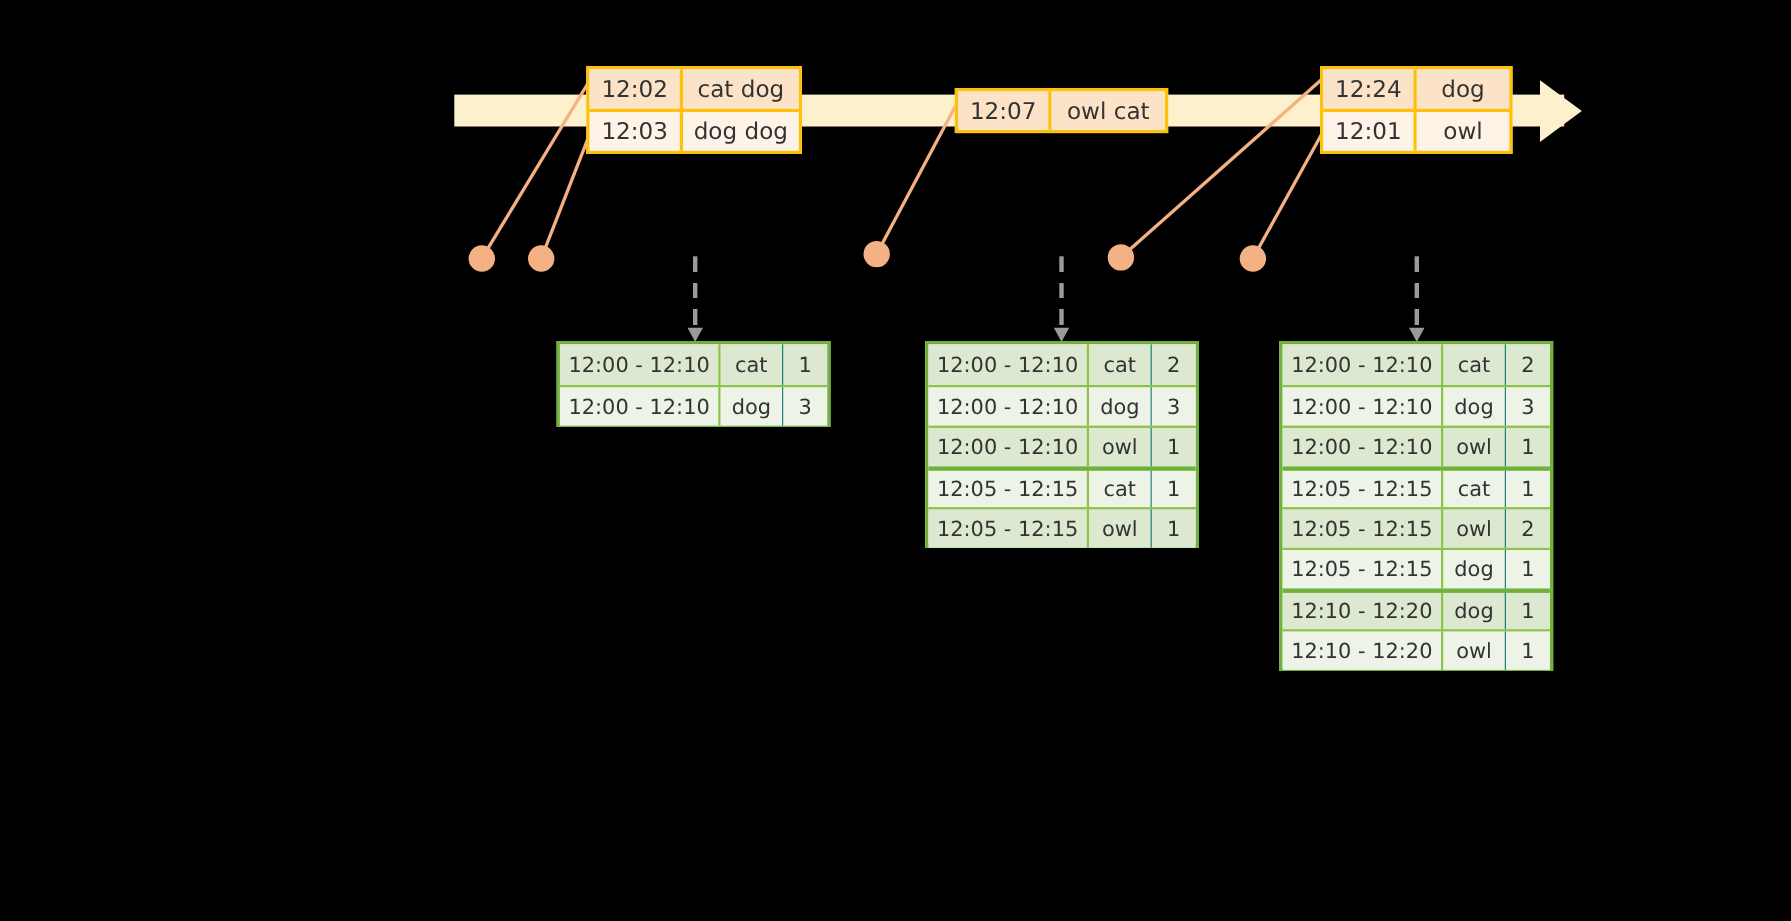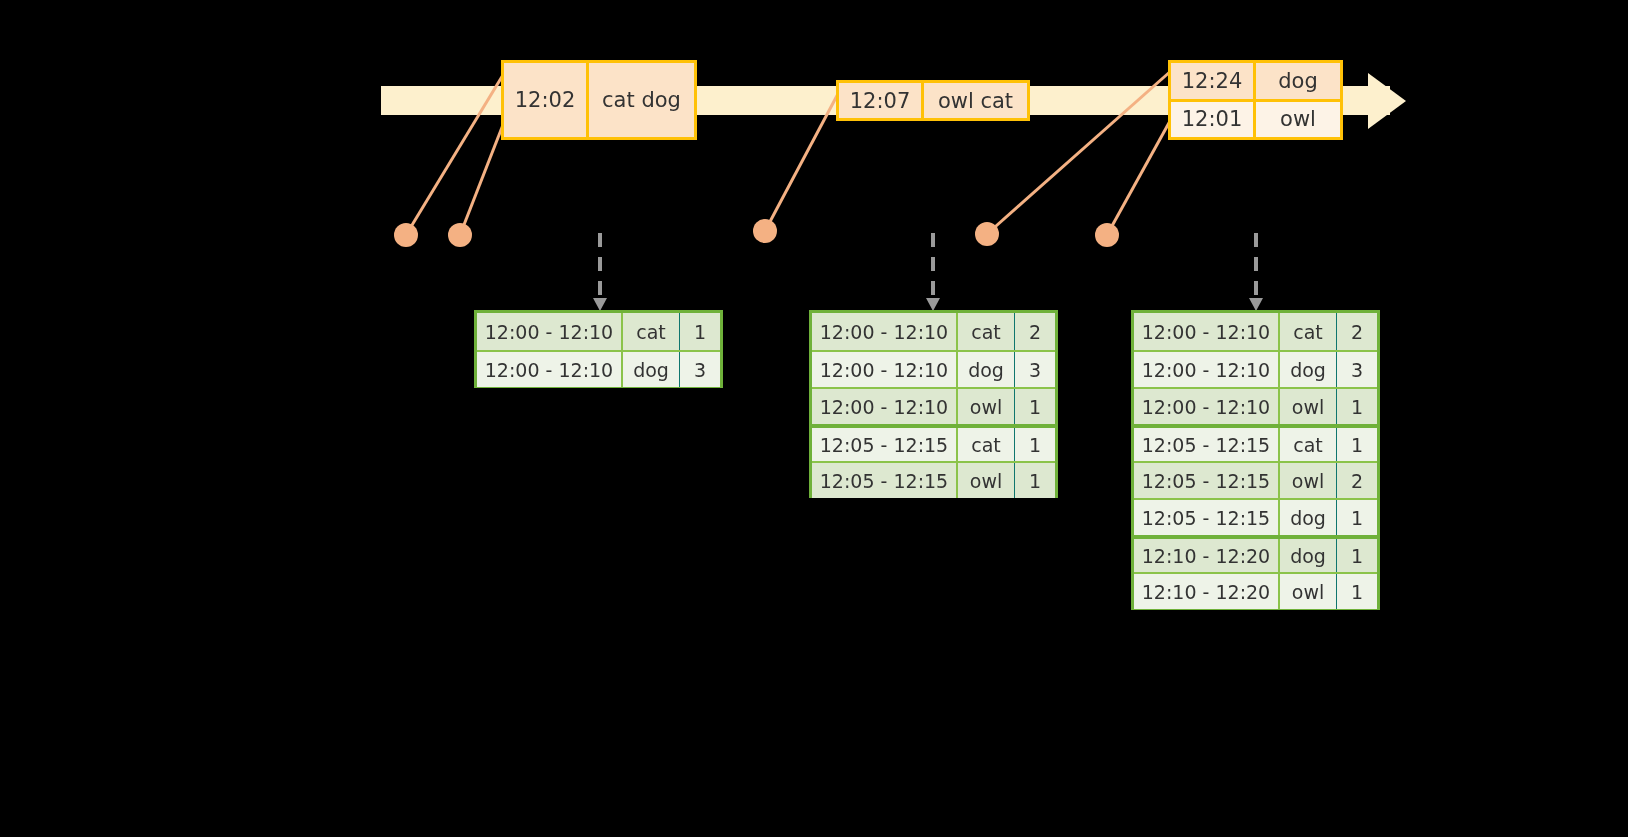--- a/index.html
+++ b/index.html
@@ -1,20 +1,20 @@
 <!DOCTYPE html>
 <html><head>
 <meta charset="utf-8">
 <style>
   html,body{margin:0;padding:0;background:#000;}
   body{
     width:1628px;height:837px;position:relative;overflow:hidden;
     font-family:"DejaVu Sans","Liberation Sans",sans-serif;
   }
-  .stage{position:absolute;inset:0;}
+  .stage{position:absolute;inset:0;margin-left:32px;}
 
   
   .tl-bar{
     position:absolute;left:381px;top:86px;width:1009px;height:29px;
     background:#fdf0cd;
   }
   .tl-head{
     position:absolute;left:1368px;top:73px;width:0;height:0;
     border-top:28px solid transparent;
     border-bottom:28px solid transparent;
@@ -100,20 +100,24 @@
         <line x1="987" y1="234" x2="1172" y2="70"></line>
         <line x1="1107" y1="235" x2="1175" y2="112"></line>
       </g>
   </svg>
 
   <div class="evt" id="evt-1">
     <div class="evt-row dark">
       <div class="evt-cell time">12:02</div>
       <div class="evt-cell words">cat dog</div>
     </div>
+    <div class="evt-row light">
+      <div class="evt-cell time">12:03</div>
+      <div class="evt-cell words">dog dog</div>
+    </div>
   </div>
 
   <div class="evt" id="evt-2">
     <div class="evt-row dark">
       <div class="evt-cell time">12:07</div>
       <div class="evt-cell words">owl cat</div>
     </div>
   </div>
 
   <div class="evt" id="evt-3">

